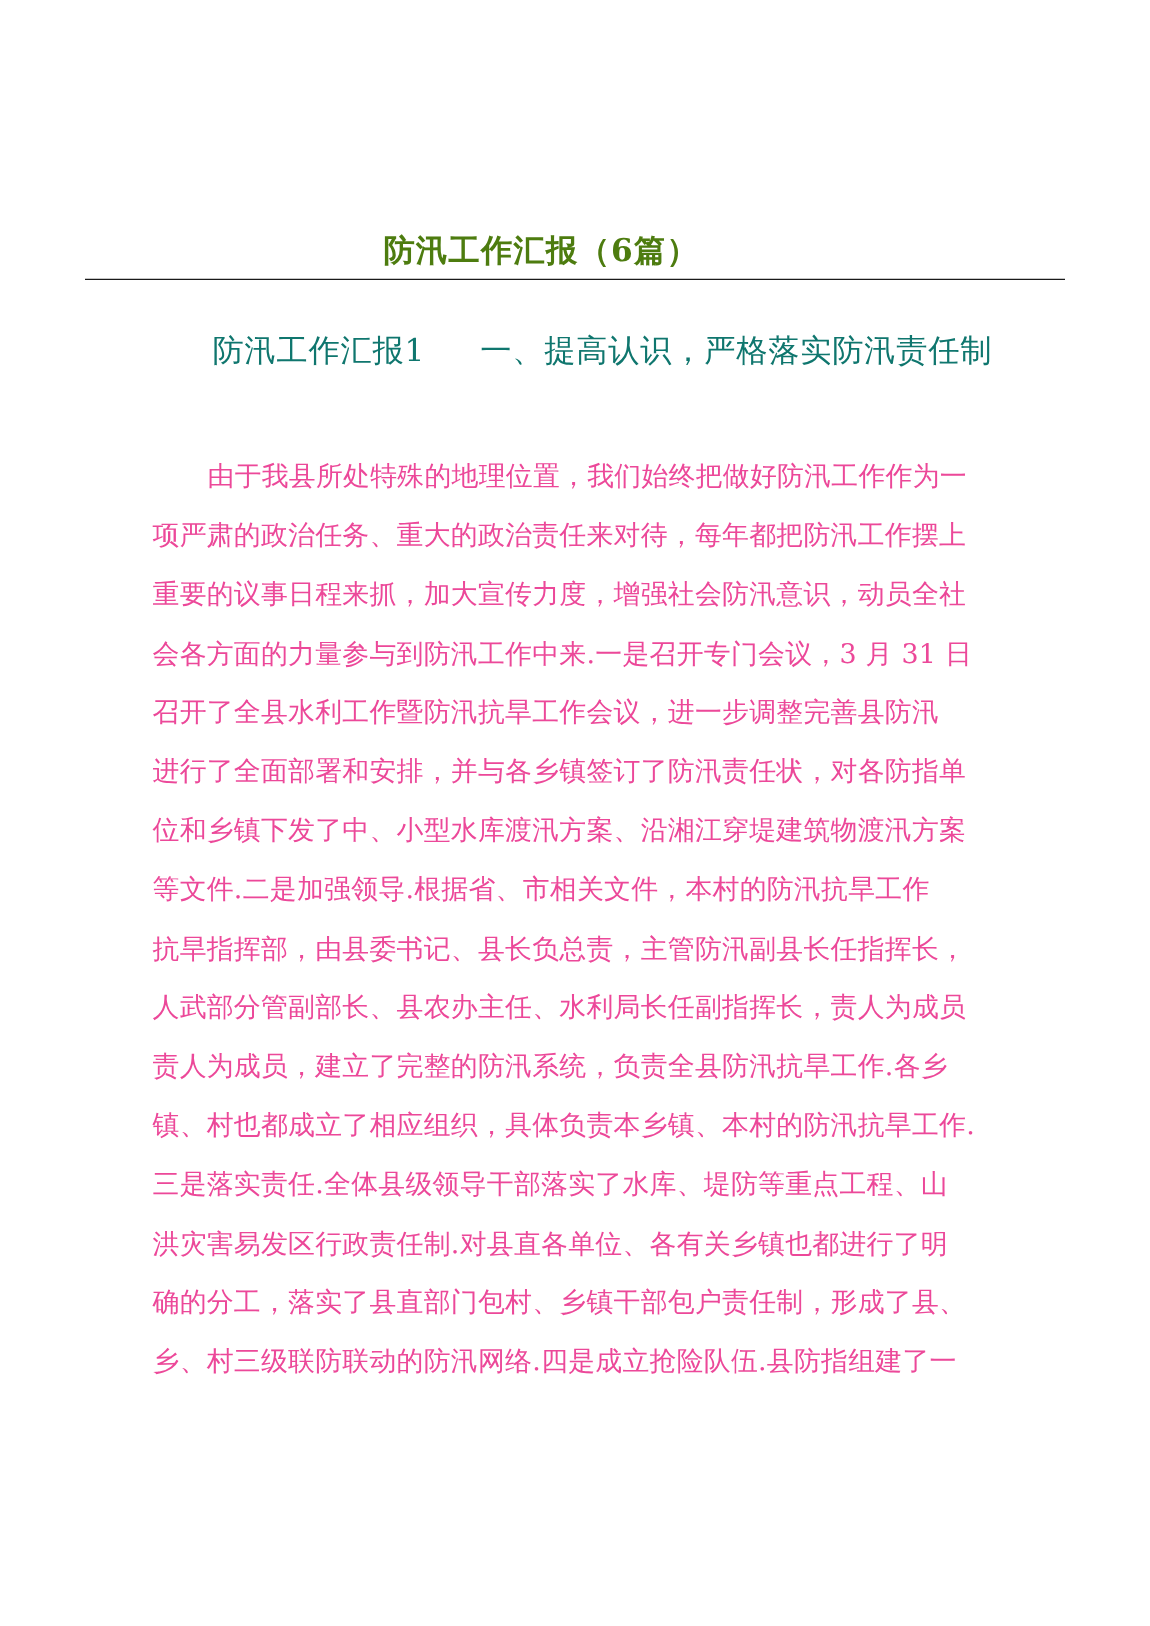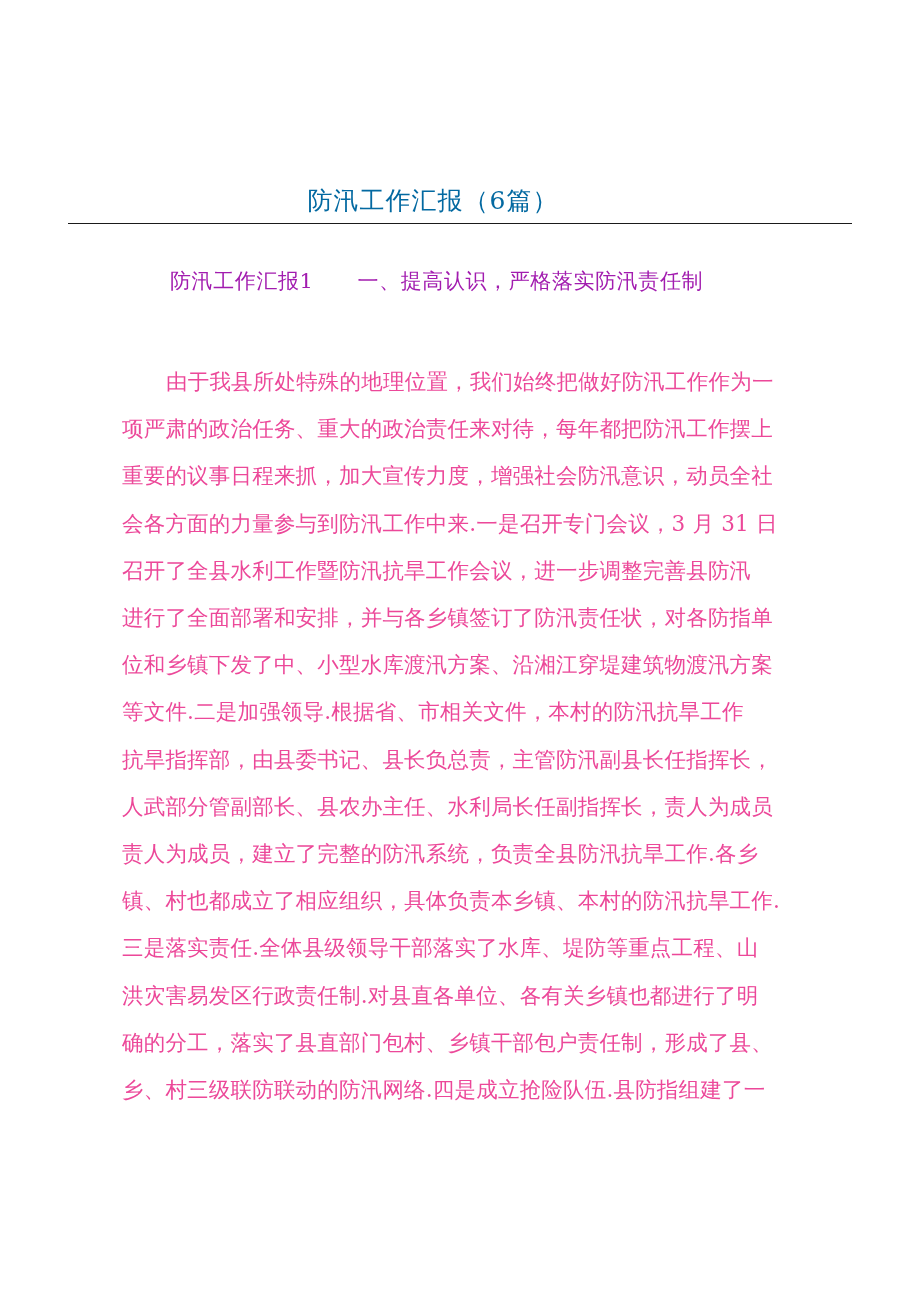--- a/index.html
+++ b/index.html
@@ -29,43 +29,43 @@
     left: 68px;
     top: 182px;
     width: 784px;
   }
 
   .doc-title {
     font-size: 25px;
     line-height: 38px;
     text-align: center;
     letter-spacing: 1px;
-    color: #0369a1;
-    font-weight: 400;
+    color: #4d7c0f;
+    font-weight: 700;
     white-space: nowrap;
     padding-right: 54px;
     font-family: "DejaVu Serif", "Liberation Serif", serif;
   }
 
   .title-rule {
     margin-top: 3px;
     height: 0;
     border-top: 1.6px solid #1a1a1a;
     width: 784px;
   }
 
   
   .subtitle-line {
     position: absolute;
     left: 170px;
     top: 264px;
-    font-size: 21px;
+    font-size: 25px;
     line-height: 34px;
     letter-spacing: 0.6px;
-    color: #a21caf;
+    color: #0f766e;
     white-space: nowrap;
   }
   .subtitle-gap {
     display: inline-block;
     width: 44px;
   }
 
   
   .body-block {
     position: absolute;

